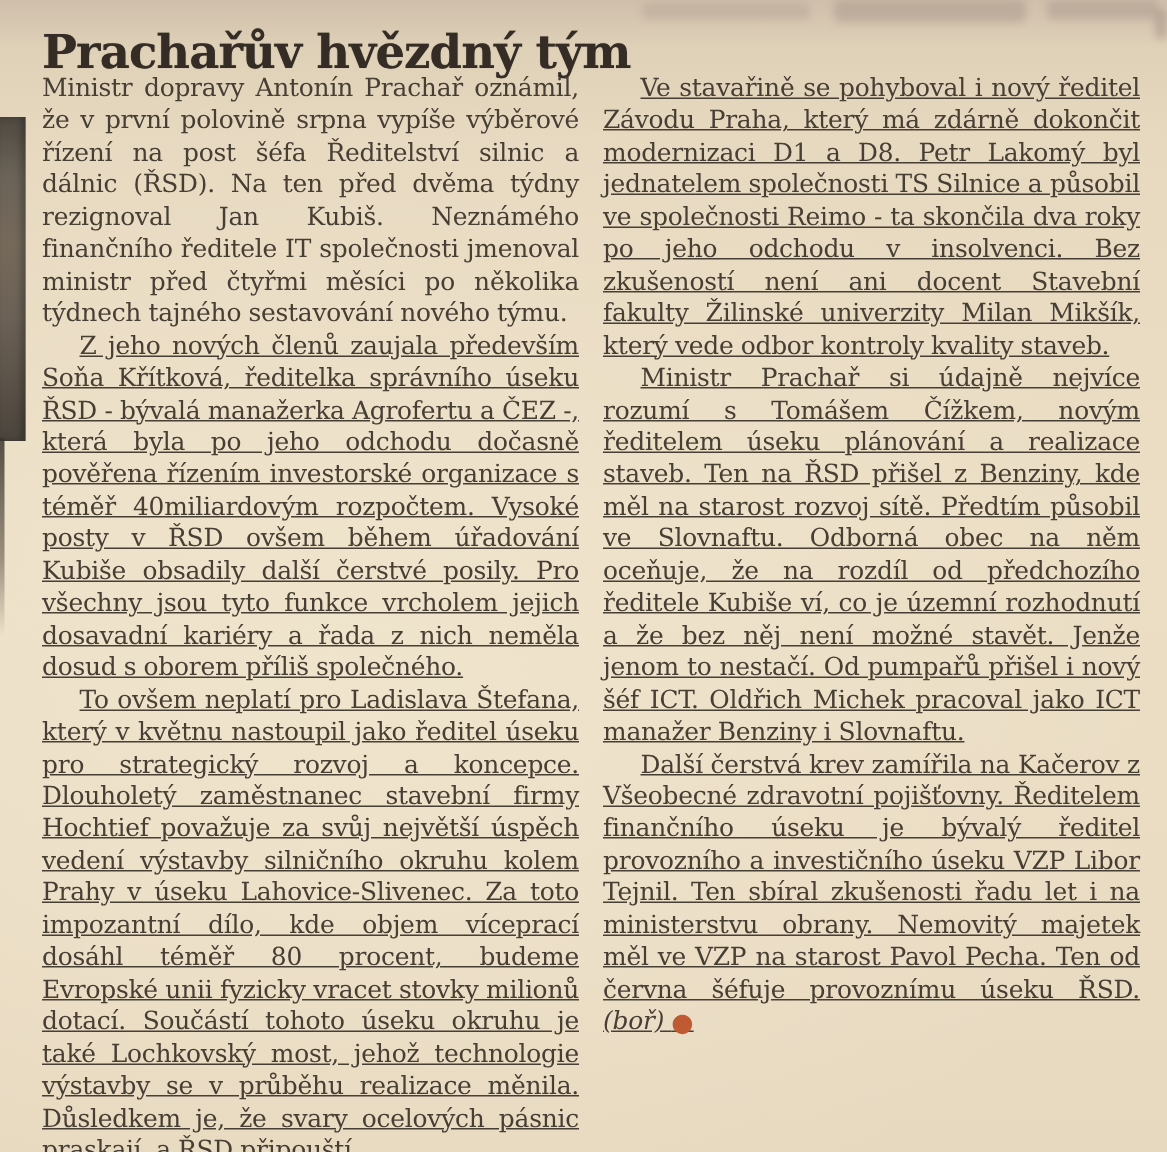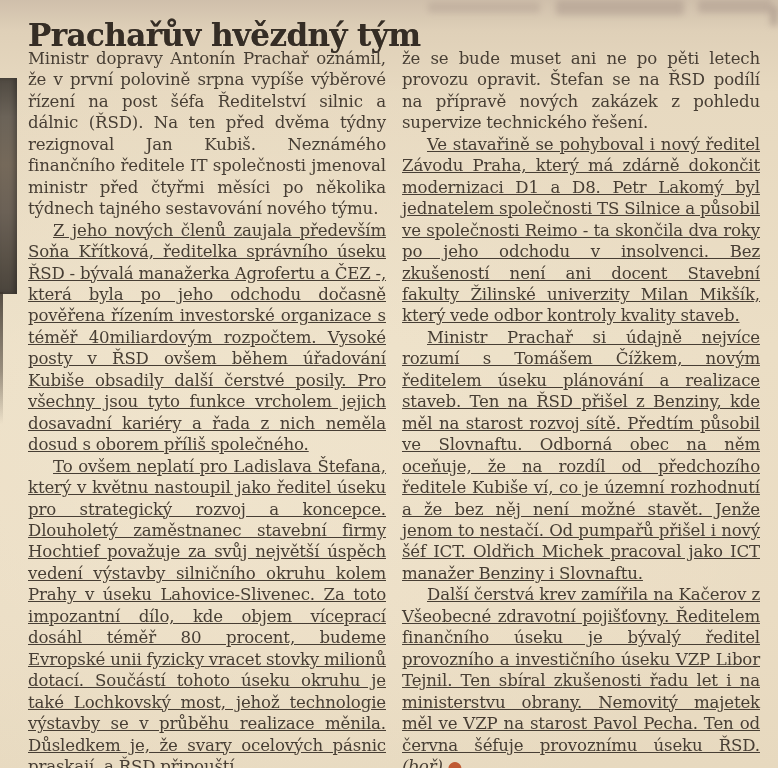--- a/index.html
+++ b/index.html
@@ -64,20 +64,19 @@
 
   <h1 class="headline">Prachařův hvězdný tým</h1>
 
   <div class="columns">
     <div class="col">
         <p class="">Ministr dopravy Antonín Prachař oznámil, že v první polovině srpna vypíše výběrové řízení na post šéfa Ředitelství silnic a dálnic (ŘSD). Na ten před dvěma týdny rezignoval Jan Kubiš. Neznámého finančního ředitele IT společnosti jmenoval ministr před čtyřmi měsíci po několika týdnech tajného sestavování nového týmu.</p>
         <p class="indent">Z jeho nových členů zaujala především Soňa Křítková, ředitelka správního úseku ŘSD - bývalá manažerka Agrofertu a ČEZ -, která byla po jeho odchodu dočasně pověřena řízením investorské organizace s téměř 40miliardovým rozpočtem. Vysoké posty v ŘSD ovšem během úřadování Kubiše obsadily další čerstvé posily. Pro všechny jsou tyto funkce vrcholem jejich dosavadní kariéry a řada z nich neměla dosud s oborem příliš společného.</p>
         <p class="indent">To ovšem neplatí pro Ladislava Štefana, který v květnu nastoupil jako ředitel úseku pro strategický rozvoj a koncepce. Dlouholetý zaměstnanec stavební firmy Hochtief považuje za svůj největší úspěch vedení výstavby silničního okruhu kolem Prahy v úseku Lahovice-Slivenec. Za toto impozantní dílo, kde objem víceprací dosáhl téměř 80 procent, budeme Evropské unii fyzicky vracet stovky milionů dotací. Součástí tohoto úseku okruhu je také Lochkovský most, jehož technologie výstavby se v průběhu realizace měnila. Důsledkem je, že svary ocelových pásnic praskají, a ŘSD připouští,</p>
       </div>
     <div class="col">
-        <p class="">že se bude muset ani ne po pěti letech provozu opravit. Štefan se na ŘSD podílí na přípravě nových zakázek z pohledu supervize technického řešení.</p>
         <p class="indent">Ve stavařině se pohyboval i nový ředitel Závodu Praha, který má zdárně dokončit modernizaci D1 a D8. Petr Lakomý byl jednatelem společnosti TS Silnice a působil ve společnosti Reimo - ta skončila dva roky po jeho odchodu v insolvenci. Bez zkušeností není ani docent Stavební fakulty Žilinské univerzity Milan Mikšík, který vede odbor kontroly kvality staveb.</p>
         <p class="indent">Ministr Prachař si údajně nejvíce rozumí s Tomášem Čížkem, novým ředitelem úseku plánování a realizace staveb. Ten na ŘSD přišel z Benziny, kde měl na starost rozvoj sítě. Předtím působil ve Slovnaftu. Odborná obec na něm oceňuje, že na rozdíl od předchozího ředitele Kubiše ví, co je územní rozhodnutí a že bez něj není možné stavět. Jenže jenom to nestačí. Od pumpařů přišel i nový šéf ICT. Oldřich Michek pracoval jako ICT manažer Benziny i Slovnaftu.</p>
         <p class="indent">Další čerstvá krev zamířila na Kačerov z Všeobecné zdravotní pojišťovny. Ředitelem finančního úseku je bývalý ředitel provozního a investičního úseku VZP Libor Tejnil. Ten sbíral zkušenosti řadu let i na ministerstvu obrany. Nemovitý majetek měl ve VZP na starost Pavol Pecha. Ten od června šéfuje provoznímu úseku ŘSD. <span class="signoff">(boř) </span><span class="end-dot">●</span></p>
       </div>
   </div>
 
 </div>
 
 </body></html>

